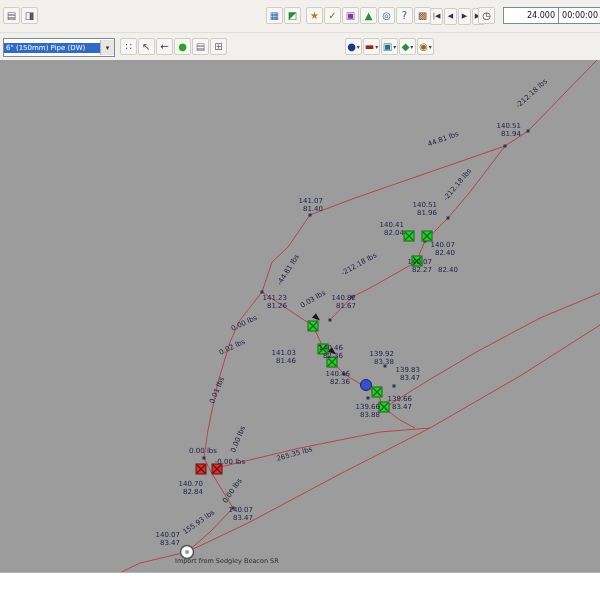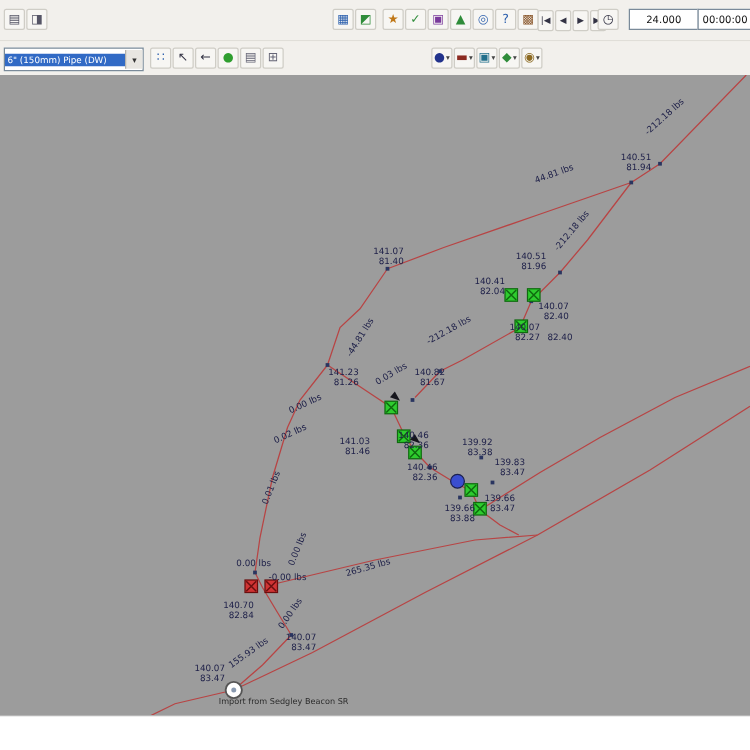--- a/index.html
+++ b/index.html
@@ -13,21 +13,21 @@
   .tb-btn{display:inline-flex;align-items:center;justify-content:center;
           width:17px;height:17px;margin-right:1px;padding:0;
           border:1px solid #cfcdc6;background:#f7f6f3;border-radius:2px;
           font-size:10px;line-height:1;cursor:pointer;
           font-family:"DejaVu Sans",sans-serif;}
   .pb .tb-btn{width:13px;font-size:7px;}
   .tb-btn .caret{font-size:6px;color:#444;margin-left:1px;}
   .fld{position:absolute;height:15px;border:1px solid #7a8a99;background:#fff;
        font-size:8px;font-family:"DejaVu Sans",sans-serif;padding:0 3px;
        text-align:right;color:#111;}
-  .time-step{left:503px;top:7px;width:48px;text-align:center;}
+  .time-step{left:503px;top:7px;width:48px;}
   .clock{left:558px;top:7px;width:36px;}
   
   .mini{left:3px;top:7px;}
   .ga{left:266px;top:7px;}
   .gb{left:306px;top:7px;}
   .gc{left:360px;top:7px;}
   .pb{left:430px;top:8px;}
   .ck{left:478px;top:7px;}
   
   .combo{position:absolute;left:3px;top:5px;width:110px;height:17px;

